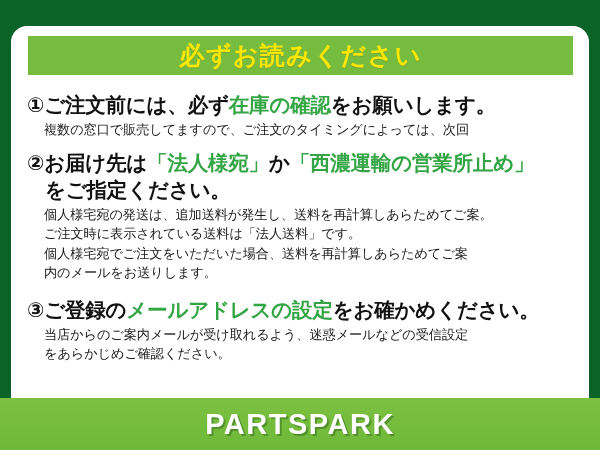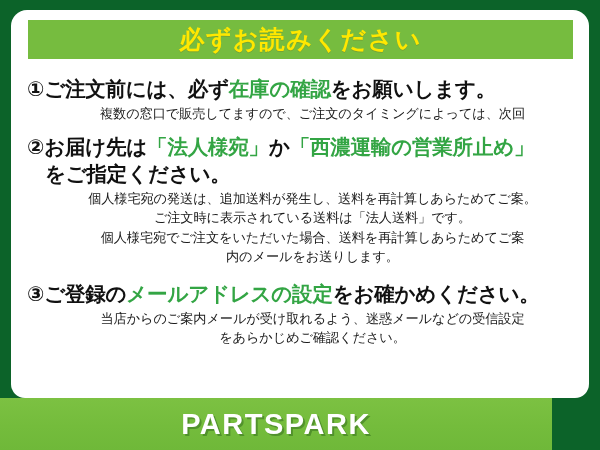--- a/index.html
+++ b/index.html
@@ -19,21 +19,21 @@
     width: 600px;
     height: 450px;
     background: #0c6329;
     box-sizing: border-box;
   }
 
   
   .panel {
     position: absolute;
     left: 11px;
-    top: 10px;
+    top: 26px;
     width: 578px;
     height: 388px;
     background: #ffffff;
     border-radius: 16px 16px 14px 14px;
     box-sizing: border-box;
     overflow: hidden;
   }
 
   
   .header-bar {
@@ -85,34 +85,33 @@
 
   .accent { color: #33a544; }
 
   .item-body {
     color: #1a1a1a;
     font-size: 13.2px;
     line-height: 1.48;
     padding-left: 17px;
     margin-top: 2px;
     letter-spacing: -0.1px;
-    text-align: center;
   }
   .item-body div { white-space: nowrap; }
 
   #item-1 { margin-top: 10px; }
   #item-2 { }
   #item-3 { margin-top: 13px; }
 
   
   .footer {
     position: absolute;
     left: 0;
     bottom: 0;
-    width: 552px;
+    width: 600px;
     height: 52px;
     background: linear-gradient(180deg, #7cc142 0%, #74bc3c 55%, #6fb839 100%);
     display: flex;
     align-items: center;
     justify-content: center;
   }
   .brand {
     color: #ffffff;
     font-size: 29px;
     font-weight: bold;

